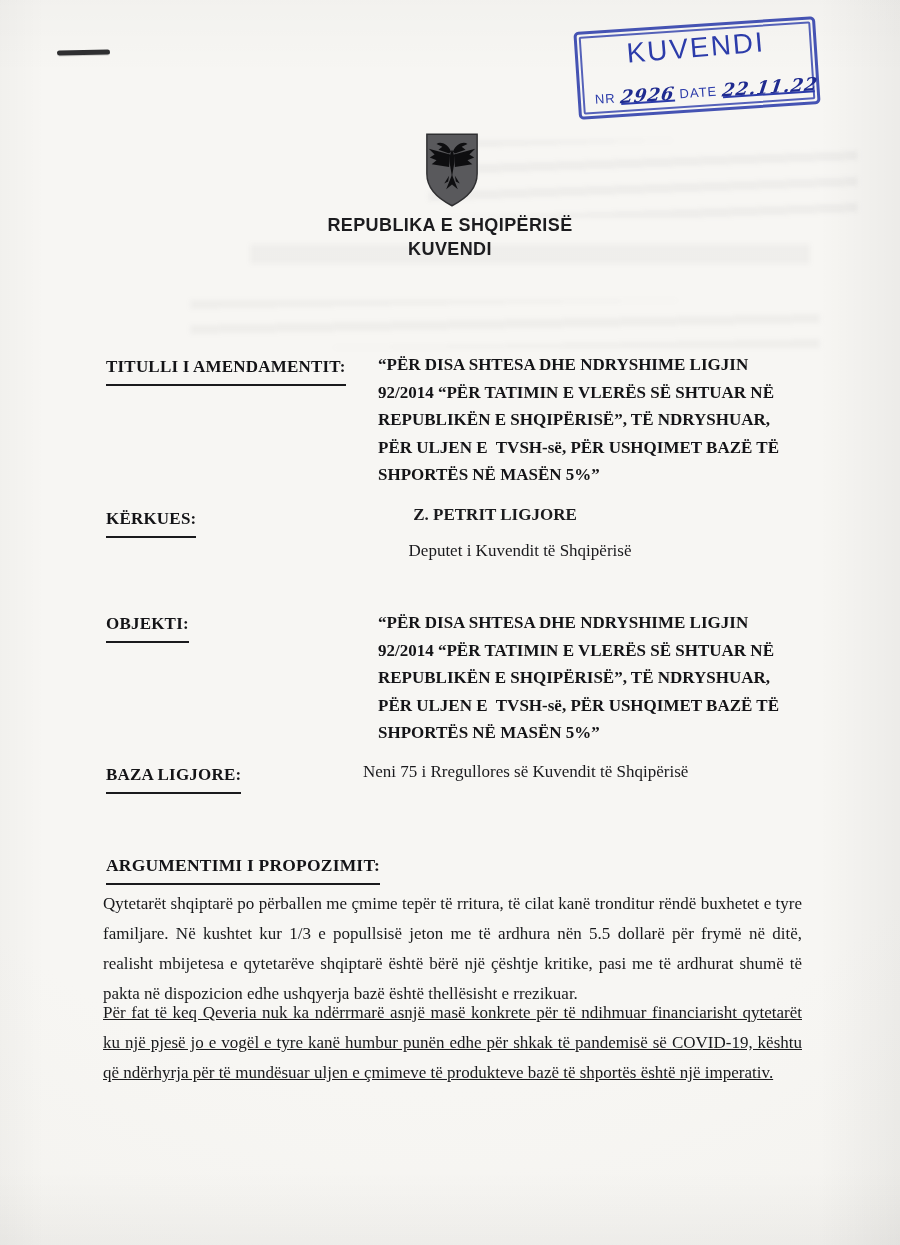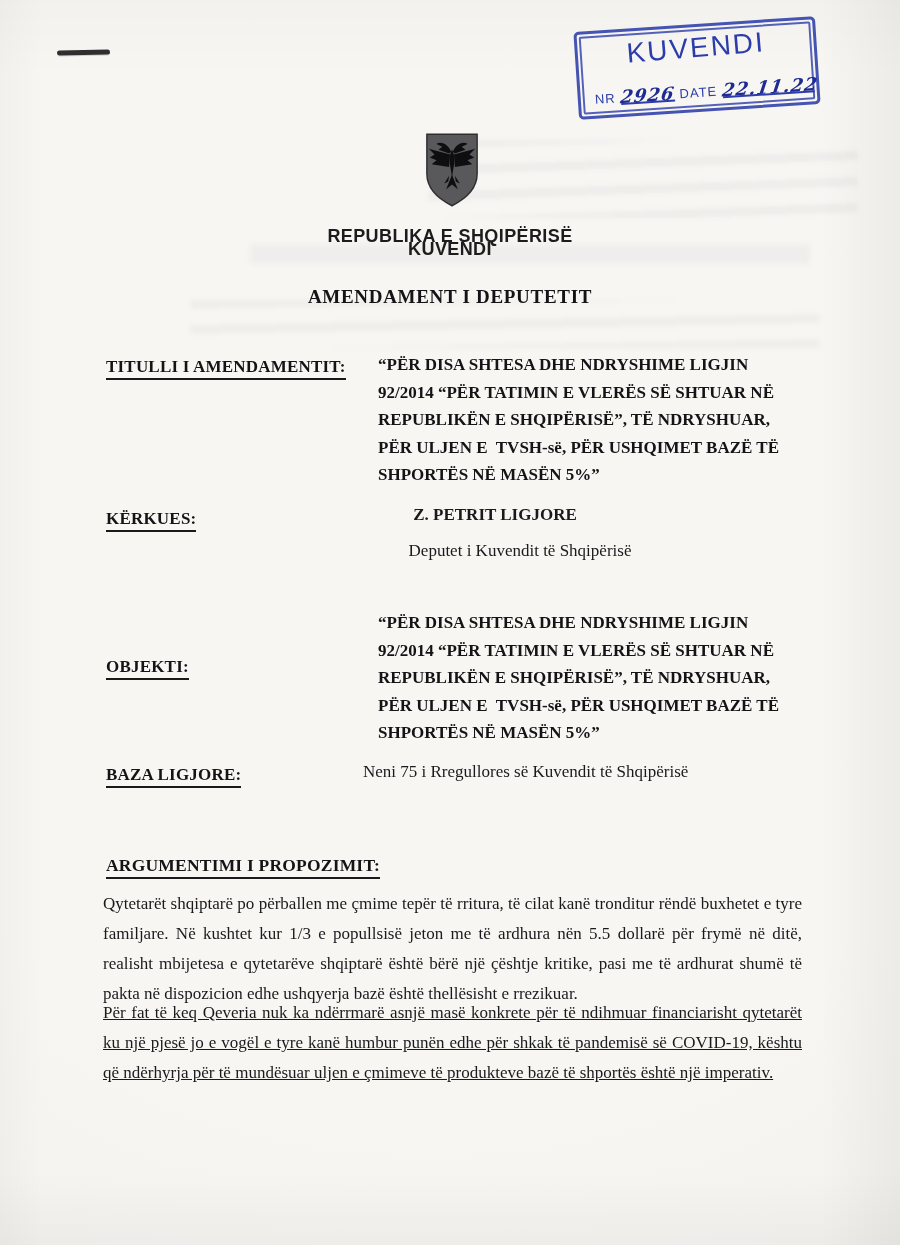--- a/index.html
+++ b/index.html
@@ -33,31 +33,31 @@
   .stamp-row{display:flex;align-items:flex-end;gap:5px;color:#2c3caa;
       font-family:"Liberation Sans",sans-serif;font-size:13px;letter-spacing:1px;padding-left:2px;}
   .s-line{border-bottom:2px solid #2c3caa;text-align:center;}
   .s-line.nr{width:74px;}
   .s-line.date{width:92px;}
   .hand{display:block;font-family:"DejaVu Serif",serif;font-style:italic;font-weight:bold;
       font-size:18px;color:#1f2b90;margin-bottom:-4px;transform:skewX(-12deg);white-space:nowrap;}
   
   .emblem{left:423px;top:131px;width:58px;height:78px;}
   .h-republic{top:215px;left:0;width:900px;text-align:center;
-      font-family:"Liberation Sans",sans-serif;font-weight:bold;font-size:18px;letter-spacing:.4px;color:#1c1c1f;margin-top:11px;}
+      font-family:"Liberation Sans",sans-serif;font-weight:bold;font-size:18px;letter-spacing:.4px;color:#1c1c1f;}
   .h-institution{top:239px;left:0;width:900px;text-align:center;
       font-family:"Liberation Sans",sans-serif;font-weight:bold;font-size:18px;letter-spacing:.4px;color:#1c1c1f;}
   .h-doctitle{top:286px;left:0;width:900px;text-align:center;
       font-weight:bold;font-size:19px;letter-spacing:.7px;color:#141417;}
   
   .sec-label{position:absolute;left:106px;font-weight:bold;font-size:17px;letter-spacing:.2px;
-      color:#141417;border-bottom:2px solid #1a1a1d;padding-bottom:1px;}
+      color:#141417;border-bottom:2px solid #1a1a1d;padding-bottom:7px;}
   #lab-titulli{top:357px;}
   #lab-kerkues{top:509px;}
-  #lab-objekti{top:614px;margin-top:43px;}
+  #lab-objekti{top:614px;}
   #lab-baza{top:765px;}
   #lab-arg{top:855px;font-size:17.5px;}
   .block{position:absolute;left:378px;width:452px;font-weight:bold;font-size:17px;line-height:27.5px;
       white-space:pre-wrap;color:#141417;}
   #blk-titulli{top:351px;}
   #blk-objekti{top:609px;}
   #kerkues-name{top:505px;left:345px;width:300px;text-align:center;font-weight:bold;font-size:17px;}
   #kerkues-role{top:541px;left:360px;width:320px;text-align:center;font-size:17px;}
   #baza-text{top:762px;left:363px;font-size:17px;}
   .para{position:absolute;left:103px;width:699px;font-size:17px;line-height:30px;text-align:justify;color:#191a1c;}
@@ -102,21 +102,20 @@
         <path d="M28 24 L6 18 L12 24 L7 27 L14 30 L9 34 L27 37 Z"></path>
         <path d="M32 24 L54 18 L48 24 L53 27 L46 30 L51 34 L33 37 Z"></path>
         <path d="M27 46 L22 54 L26 52 Z"></path>
         <path d="M33 46 L38 54 L34 52 Z"></path>
       </g>
     </svg>
   </div>
 
   <div class="abs h-republic">REPUBLIKA E SHQIPËRISË</div>
   <div class="abs h-institution">KUVENDI</div>
-  <div class="abs h-doctitle">AMENDAMENT I DEPUTETIT</div>
 
   <div class="sec-label" id="lab-titulli">TITULLI I AMENDAMENTIT:</div>
   <div class="block" id="blk-titulli">“PËR DISA SHTESA DHE NDRYSHIME LIGJIN
 92/2014 “PËR TATIMIN E VLERËS SË SHTUAR NË
 REPUBLIKËN E SHQIPËRISË”, TË NDRYSHUAR,
 PËR ULJEN E  TVSH-së, PËR USHQIMET BAZË TË
 SHPORTËS NË MASËN 5%”</div>
 
   <div class="sec-label" id="lab-kerkues">KËRKUES:</div>
   <div class="abs" id="kerkues-name">Z. PETRIT LIGJORE</div>

